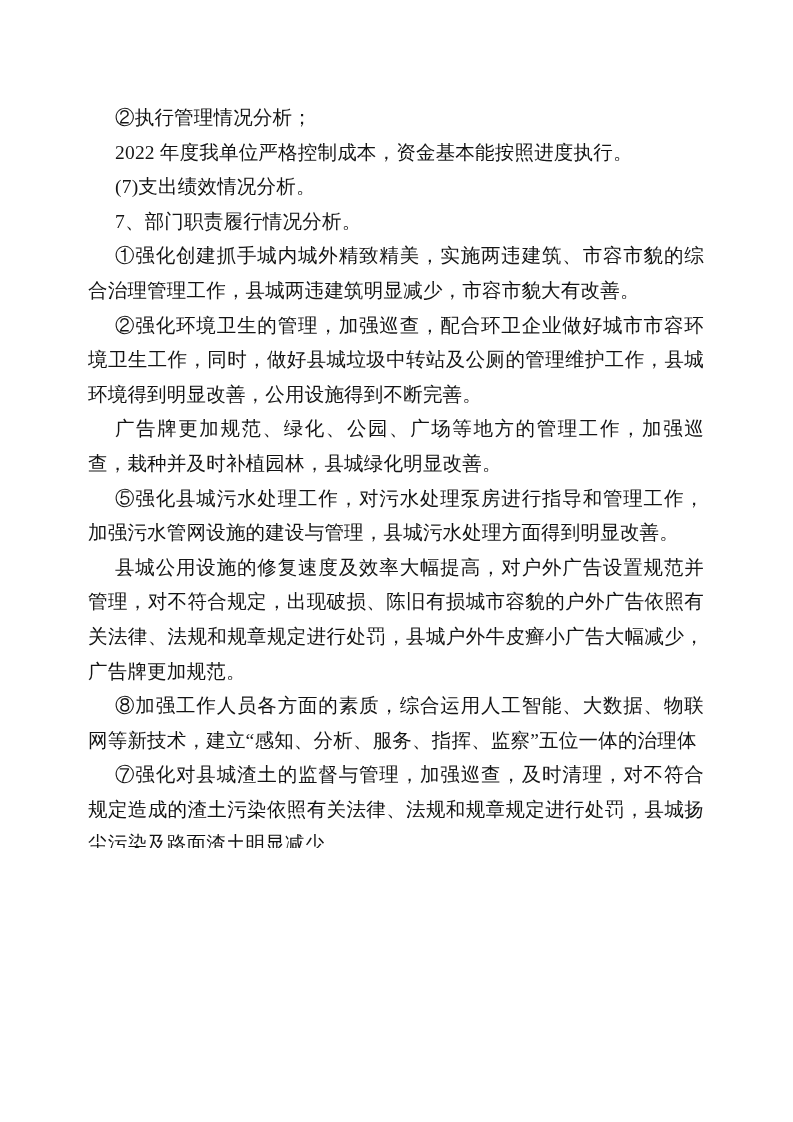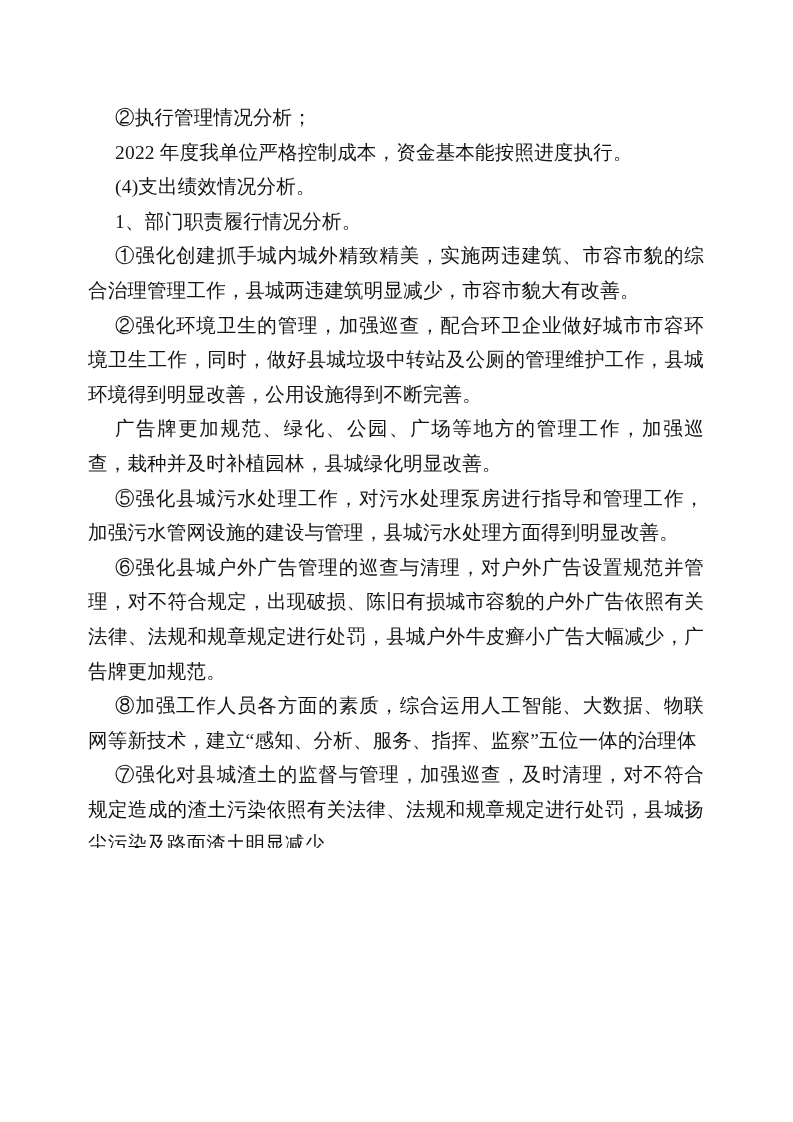--- a/index.html
+++ b/index.html
@@ -34,23 +34,23 @@
     text-indent: 27px;
   }
 </style>
 </head>
 <body>
 
 <div class="page" style="background: rgb(255, 255, 255);">
   <div class="body-text" style="color: rgb(20, 20, 20);">
     <p>②执行管理情况分析；</p>
     <p>2022 年度我单位严格控制成本，资金基本能按照进度执行。</p>
-    <p>(4)支出绩效情况分析。</p>
-    <p>1、部门职责履行情况分析。</p>
+    <p>(7)支出绩效情况分析。</p>
+    <p>7、部门职责履行情况分析。</p>
     <p>①强化创建抓手城内城外精致精美，实施两违建筑、市容市貌的综合治理管理工作，县城两违建筑明显减少，市容市貌大有改善。</p>
     <p>②强化环境卫生的管理，加强巡查，配合环卫企业做好城市市容环境卫生工作，同时，做好县城垃圾中转站及公厕的管理维护工作，县城环境得到明显改善，公用设施得到不断完善。</p>
     <p>广告牌更加规范、绿化、公园、广场等地方的管理工作，加强巡查，栽种并及时补植园林，县城绿化明显改善。</p>
     <p>⑤强化县城污水处理工作，对污水处理泵房进行指导和管理工作，加强污水管网设施的建设与管理，县城污水处理方面得到明显改善。</p>
-    <p>⑥强化县城户外广告管理的巡查与清理，对户外广告设置规范并管理，对不符合规定，出现破损、陈旧有损城市容貌的户外广告依照有关法律、法规和规章规定进行处罚，县城户外牛皮癣小广告大幅减少，广告牌更加规范。</p>
+    <p>县城公用设施的修复速度及效率大幅提高，对户外广告设置规范并管理，对不符合规定，出现破损、陈旧有损城市容貌的户外广告依照有关法律、法规和规章规定进行处罚，县城户外牛皮癣小广告大幅减少，广告牌更加规范。</p>
     <p>⑧加强工作人员各方面的素质，综合运用人工智能、大数据、物联网等新技术，建立“感知、分析、服务、指挥、监察”五位一体的治理体</p>
     <p>⑦强化对县城渣土的监督与管理，加强巡查，及时清理，对不符合规定造成的渣土污染依照有关法律、法规和规章规定进行处罚，县城扬尘污染及路面渣土明显减少。</p>
   </div>
 </div>
 
 </body></html>

